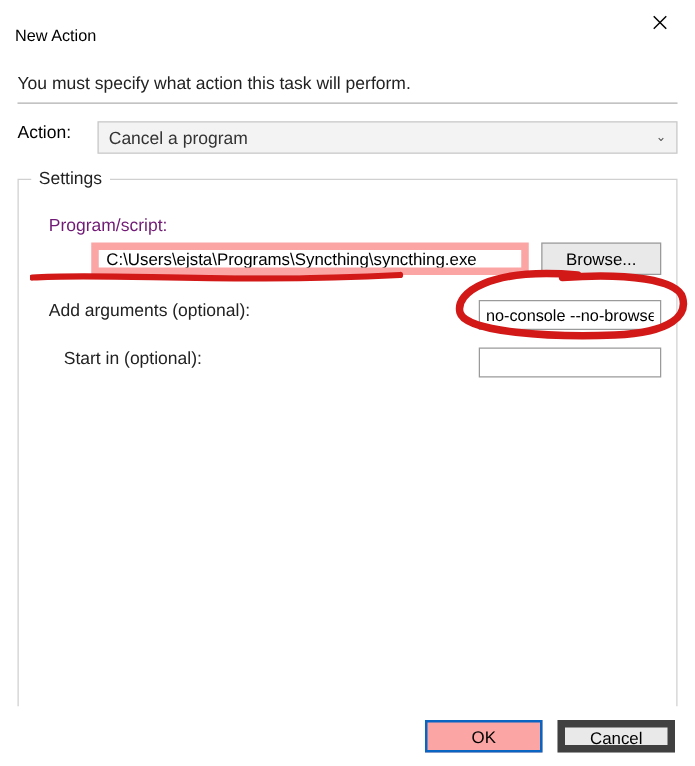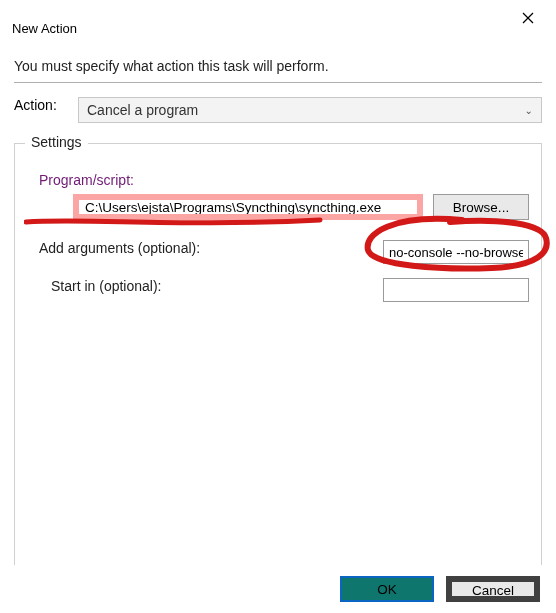--- a/index.html
+++ b/index.html
@@ -100,21 +100,21 @@
   }
   .btn {
     width:94px; height:26px;
     border:6px solid #404040;
     background:#e9e9e9;
     font-size:13.5px;
     cursor:pointer;
   }
   .btn.primary {
     border:2px solid #0a64c2;
-    background:#0f766e;
+    background:#fca5a5;
   }
   
   svg.annot {
     position:absolute; pointer-events:none;
   }
 </style>
 </head>
 <body>
 
 <div class="titlebar">

